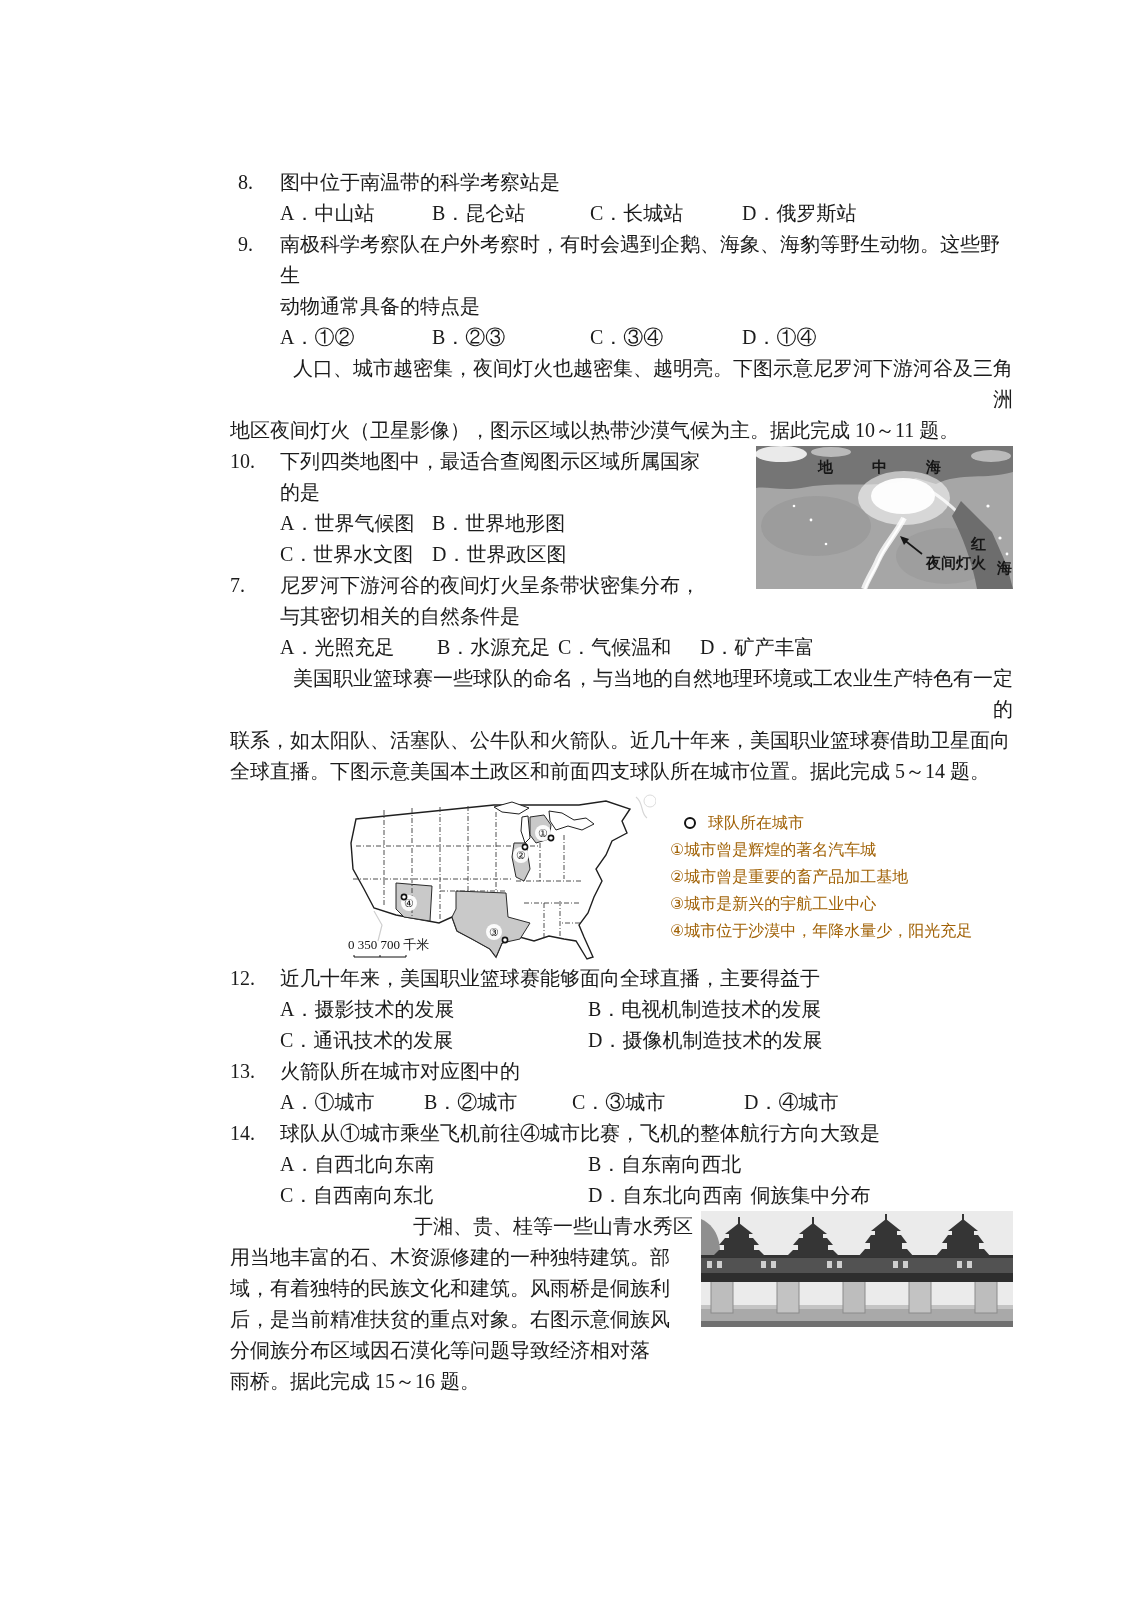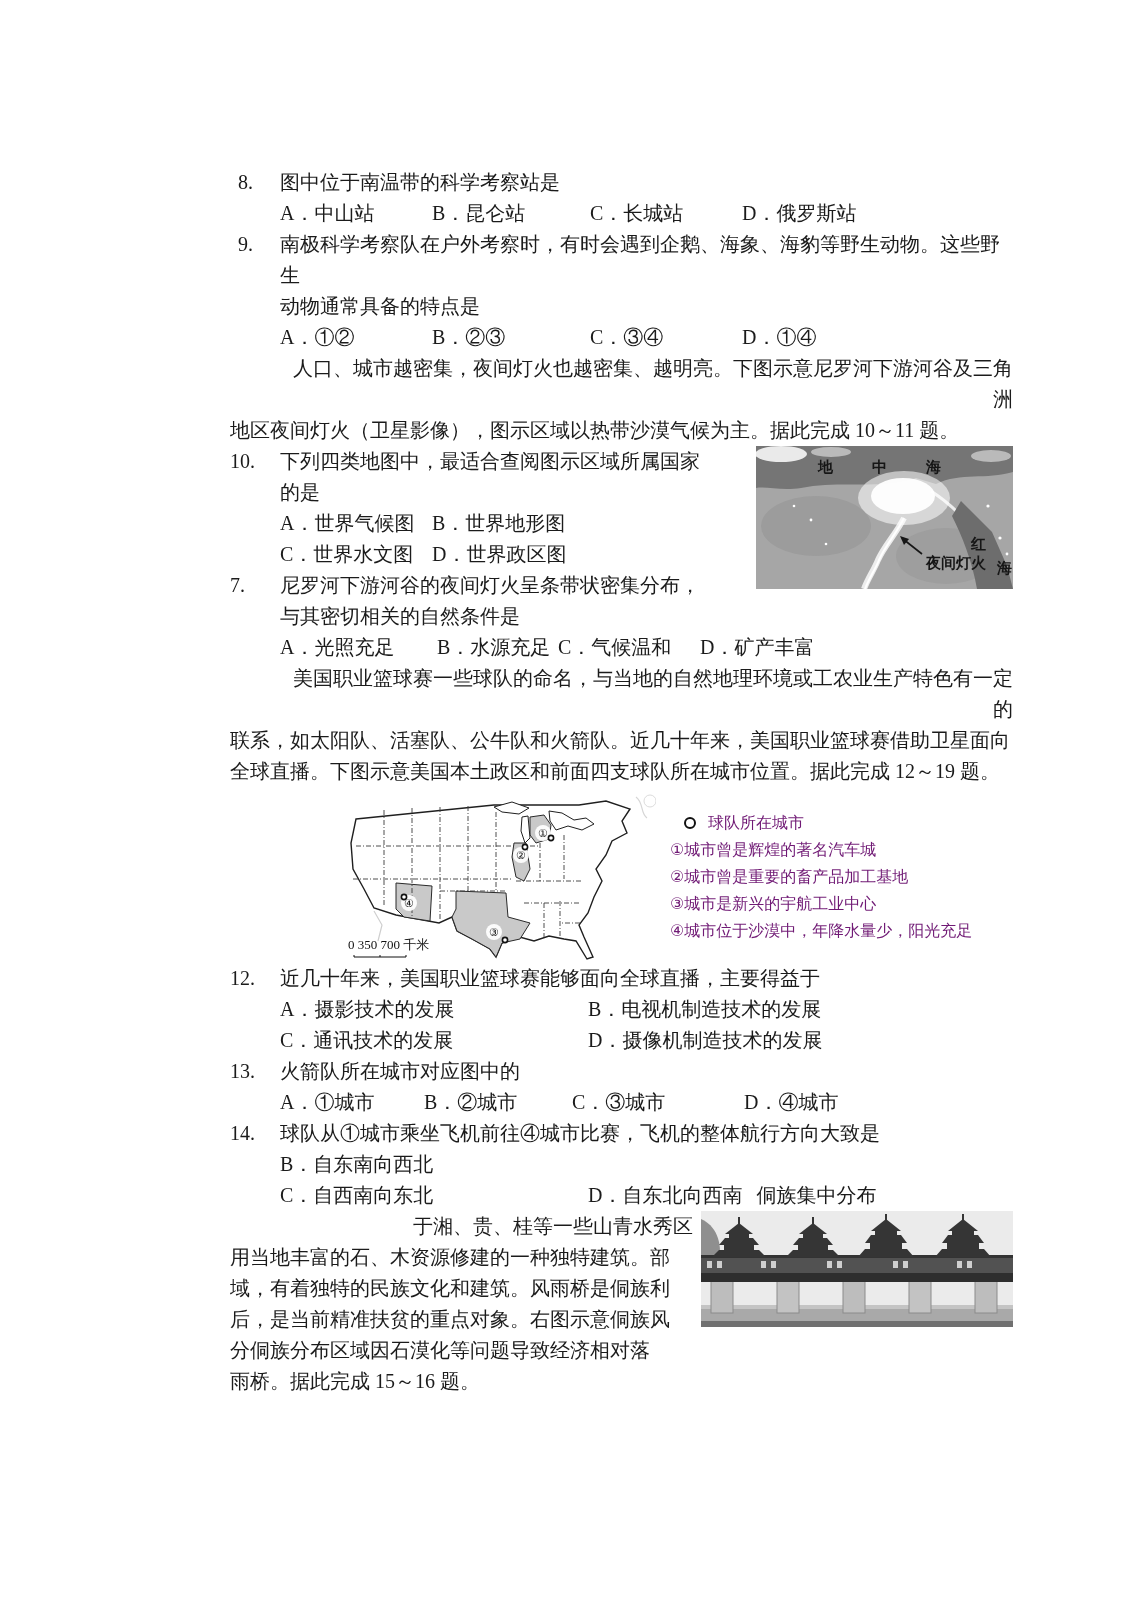--- a/index.html
+++ b/index.html
@@ -13,31 +13,31 @@
   .qnum.one{padding-left:8px;box-sizing:border-box;}
   .qbody{flex:1;min-width:0;}
   .line{line-height:31px;}
   .orow{display:flex;line-height:31px;flex-wrap:nowrap;}
   .opt{display:inline-block;white-space:nowrap;}
   .w121{width:121px;} .w138{width:138px;} .w142{width:142px;} .w144{width:144px;}
   .w148{width:148px;} .w152{width:152px;} .w157{width:157px;} .w158{width:158px;}
   .w172{width:172px;} .w196{width:196px;} .w308{width:308px;}
   .para .line{line-height:31px;}
   .indent{padding-left:50px;text-align:right;}
-  .lead{margin-left:14px;}
+  .lead{margin-left:8px;}
   
   .wrapblock{zoom:1;}
   .satfig{float:right;width:257px;height:143px;margin:-2px 0 6px 12px;padding-left:35px;}
   .bridgefig{float:right;width:312px;height:116px;margin:22px 0 6px 8px;}
   .clear{clear:both;height:0;line-height:0;}
   
   .map-row{display:flex;align-items:flex-start;margin:4px 0 2px 0;height:170px;}
   .map-canvas{margin-left:114px;flex:0 0 312px;}
   .legend{margin-left:14px;padding-top:18px;font-size:16px;line-height:27px;
-          font-family:"Liberation Sans","DejaVu Sans",sans-serif;color:#701a75;}
+          font-family:"Liberation Sans","DejaVu Sans",sans-serif;color:#a16207;}
   .legend-sym-row{display:flex;align-items:center;gap:12px;padding-left:14px;height:27px;}
   .ring{width:8px;height:8px;border:2.5px solid #111;border-radius:50%;background:#fff;display:inline-block;}
   svg text{font-family:"Liberation Serif","DejaVu Serif",serif;}
 </style>
 </head>
 <body>
 
 <div class="page">
   <div class="content">
 
@@ -140,21 +140,21 @@
             <span class="opt">D．矿产丰富</span>
           </div>
         </div>
       </div>
       <div class="clear"></div>
     </section>
 
     <section class="para">
       <div class="line indent">美国职业篮球赛一些球队的命名，与当地的自然地理环境或工农业生产特色有一定的</div>
       <div class="line">联系，如太阳队、活塞队、公牛队和火箭队。近几十年来，美国职业篮球赛借助卫星面向</div>
-      <div class="line">全球直播。下图示意美国本土政区和前面四支球队所在城市位置。据此完成 12～19 题。</div>
+      <div class="line">全球直播。下图示意美国本土政区和前面四支球队所在城市位置。据此完成 5～14 题。</div>
     </section>
 
     <section class="map-row">
       <div class="map-canvas">
         <svg width="312" height="170" viewBox="0 0 312 170">
 
           <path d="M30,120 L38,134 L34,150" stroke="#cfcfcf" stroke-width="1.2" fill="none"></path>
           <path d="M292,6 C300,12 296,22 303,27" stroke="#d6d6d6" stroke-width="1.2" fill="none"></path>
           <circle cx="306" cy="10" r="6" fill="none" stroke="#dcdcdc" stroke-width="1"></circle>
 
@@ -247,20 +247,21 @@
           <span class="opt">D．④城市</span>
         </div>
       </div>
     </section>
 
     <section class="q">
       <span class="qnum">14.</span>
       <div class="qbody">
         <div class="line">球队从①城市乘坐飞机前往④城市比赛，飞机的整体航行方向大致是</div>
         <div class="orow">
+          <span class="opt w308">A．自西北向东南</span>
           <span class="opt">B．自东南向西北</span>
         </div>
         <div class="orow">
           <span class="opt w308">C．自西南向东北</span>
           <span class="opt">D．自东北向西南</span>
           <span class="opt lead">侗族集中分布</span>
         </div>
       </div>
     </section>
 

